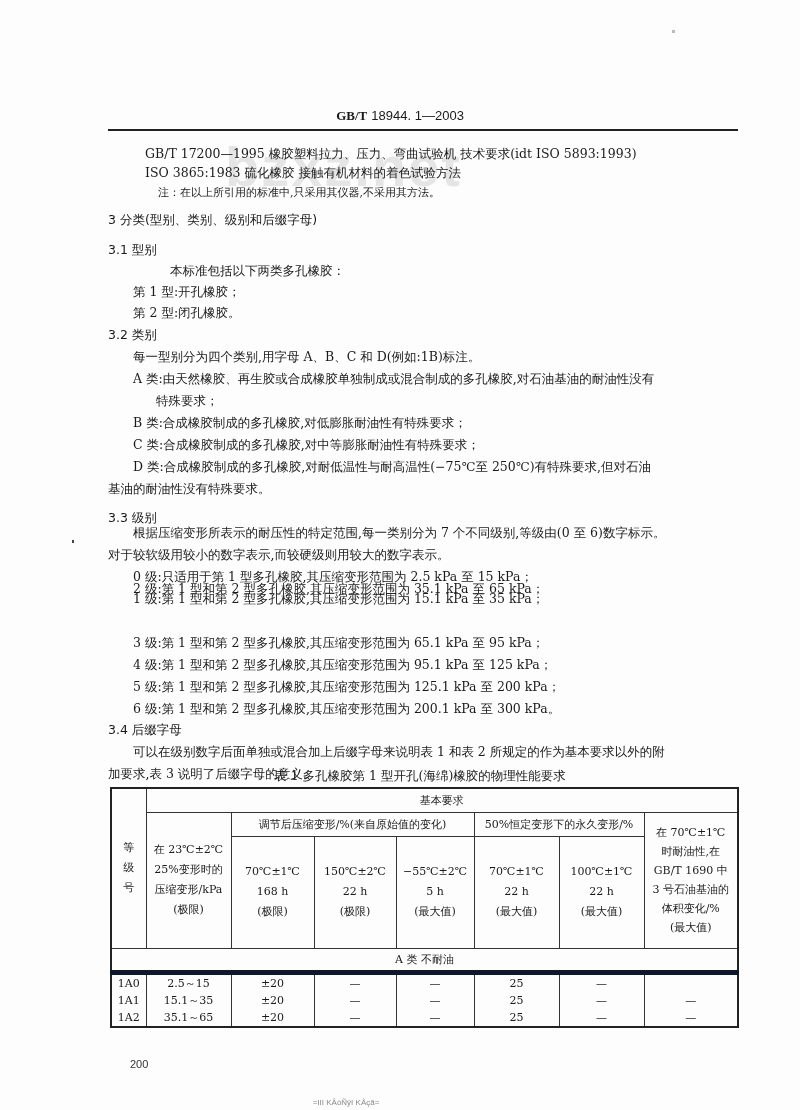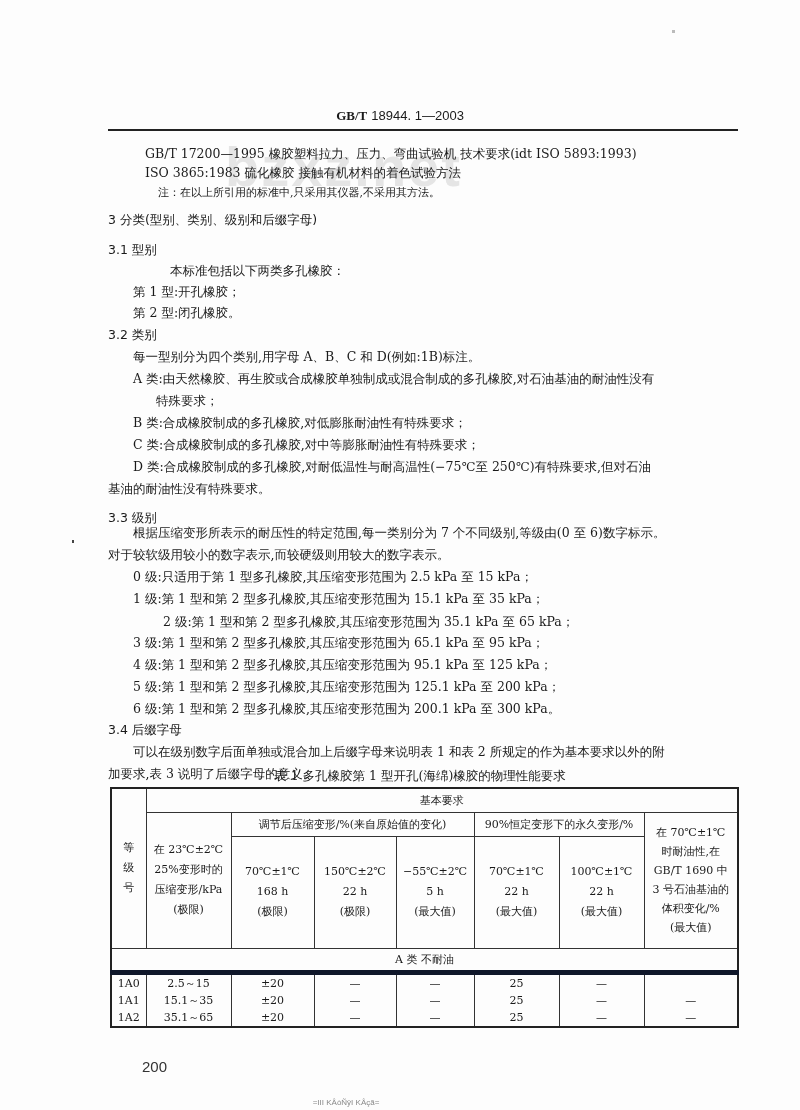--- a/index.html
+++ b/index.html
@@ -26,21 +26,21 @@
 
   table.t1 {
     position: absolute; top: 787px; left: 110px; width: 627px;
     border-collapse: collapse; font-size: 11px; table-layout: fixed;
     border: 2px solid #222;
   }
   table.t1 td { border: 1px solid #333; text-align: center; vertical-align: middle; padding: 0; line-height: 17px; }
   table.t1 td.vlabel { line-height: 20px; }
   table.t1 tr.data td { height: 17px; line-height: 15px; border-top: none; border-bottom: none; }
   table.t1 tr.data.first td { border-top: 5px solid #0f172a; }
-  .pageno { top: 1058px; left: 130px; font-size: 15px; font-family: "Liberation Sans", sans-serif; color: #333; margin-left: 12px; }
+  .pageno { top: 1058px; left: 130px; font-size: 11px; font-family: "Liberation Sans", sans-serif; color: #333; }
   .footer { top: 1098px; left: 0; width: 692px; text-align: center; font-size: 8px; color: #888; font-family: "Liberation Sans", sans-serif; }
 </style>
 </head>
 <body>
 
 <div class="abs corner-spot"></div>
 
 <div class="abs hdr">
   <b>GB/T</b>
   <span class="num">18944. 1—2003</span>
@@ -68,21 +68,21 @@
 <div class="abs line" style="top:437px;left:133px;">C 类:合成橡胶制成的多孔橡胶,对中等膨胀耐油性有特殊要求；</div>
 <div class="abs line" style="top:459px;left:133px;">D 类:合成橡胶制成的多孔橡胶,对耐低温性与耐高温性(−75℃至 250℃)有特殊要求,但对石油</div>
 <div class="abs line" style="top:481px;left:108px;">基油的耐油性没有特殊要求。</div>
 
 <div class="abs line h-sec" style="top:503px;left:108px;margin-top:7px;">3.3   级别</div>
 <div class="abs line" style="top:525px;left:133px;">根据压缩变形所表示的耐压性的特定范围,每一类别分为 7 个不同级别,等级由(0 至 6)数字标示。</div>
 <div class="abs margin-dot"></div>
 <div class="abs line" style="top:547px;left:108px;">对于较软级用较小的数字表示,而较硬级则用较大的数字表示。</div>
 <div class="abs line" style="top:569px;left:133px;">0 级:只适用于第 1 型多孔橡胶,其压缩变形范围为 2.5 kPa 至 15 kPa；</div>
 <div class="abs line" style="top:591px;left:133px;">1 级:第 1 型和第 2 型多孔橡胶,其压缩变形范围为 15.1 kPa 至 35 kPa；</div>
-<div class="abs line" style="top:614px;left:133px;margin-left:30px;">2 级:第 1 型和第 2 型多孔橡胶,其压缩变形范围为 35.1 kPa 至 65 kPa；</div>
+<div class="abs line" style="top:581px;left:133px;">2 级:第 1 型和第 2 型多孔橡胶,其压缩变形范围为 35.1 kPa 至 65 kPa；</div>
 <div class="abs line" style="top:635px;left:133px;">3 级:第 1 型和第 2 型多孔橡胶,其压缩变形范围为 65.1 kPa 至 95 kPa；</div>
 <div class="abs line" style="top:657px;left:133px;">4 级:第 1 型和第 2 型多孔橡胶,其压缩变形范围为 95.1 kPa 至 125 kPa；</div>
 <div class="abs line" style="top:679px;left:133px;">5 级:第 1 型和第 2 型多孔橡胶,其压缩变形范围为 125.1 kPa 至 200 kPa；</div>
 <div class="abs line" style="top:701px;left:133px;text-align:center;">6 级:第 1 型和第 2 型多孔橡胶,其压缩变形范围为 200.1 kPa 至 300 kPa。</div>
 
 <div class="abs line h-sec" style="top:722px;left:108px;">3.4   后缀字母</div>
 <div class="abs line" style="top:744px;left:133px;">可以在级别数字后面单独或混合加上后缀字母来说明表 1 和表 2 所规定的作为基本要求以外的附</div>
 <div class="abs line" style="top:766px;left:108px;">加要求,表 3 说明了后缀字母的意义。</div>
 
 <div class="abs caption" style="top:768px;left:0;">
@@ -106,21 +106,21 @@
 级
 号</td>
     <td colspan="7">基本要求</td>
   </tr>
   <tr style="height:24px">
     <td rowspan="2" style="white-space:pre-line;line-height:20px">在 23℃±2℃
 25%变形时的
 压缩变形/kPa
 (极限)</td>
     <td colspan="3">调节后压缩变形/%(来自原始值的变化)</td>
-    <td colspan="2">90%恒定变形下的永久变形/%</td>
+    <td colspan="2">50%恒定变形下的永久变形/%</td>
     <td rowspan="2" style="white-space:pre-line;line-height:19px">在 70℃±1℃
 时耐油性,在
 GB/T 1690 中
 3 号石油基油的
 体积变化/%
 (最大值)</td>
   </tr>
   <tr style="height:112px">
     <td style="white-space:pre-line;line-height:20px">70℃±1℃
 168 h

